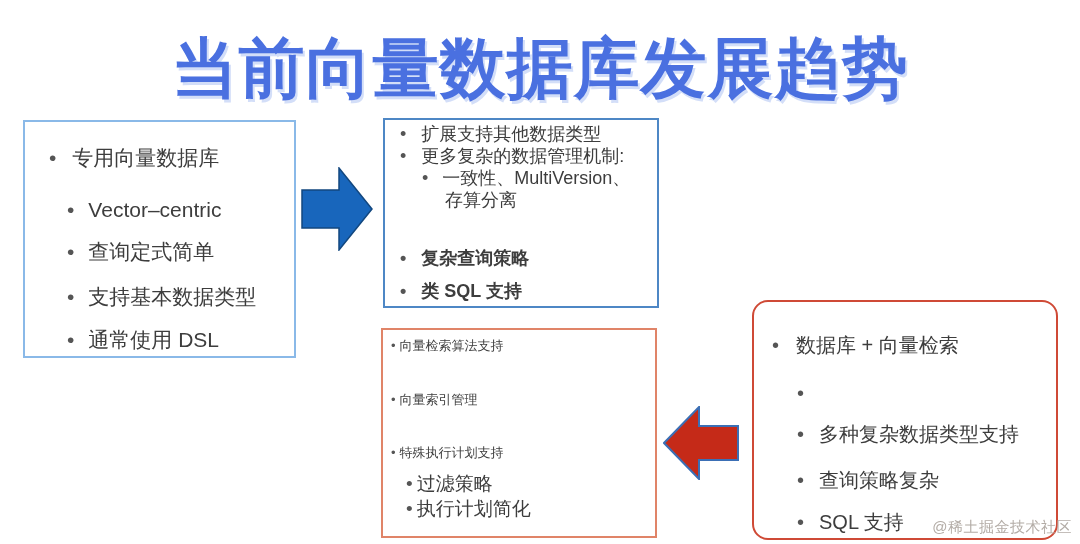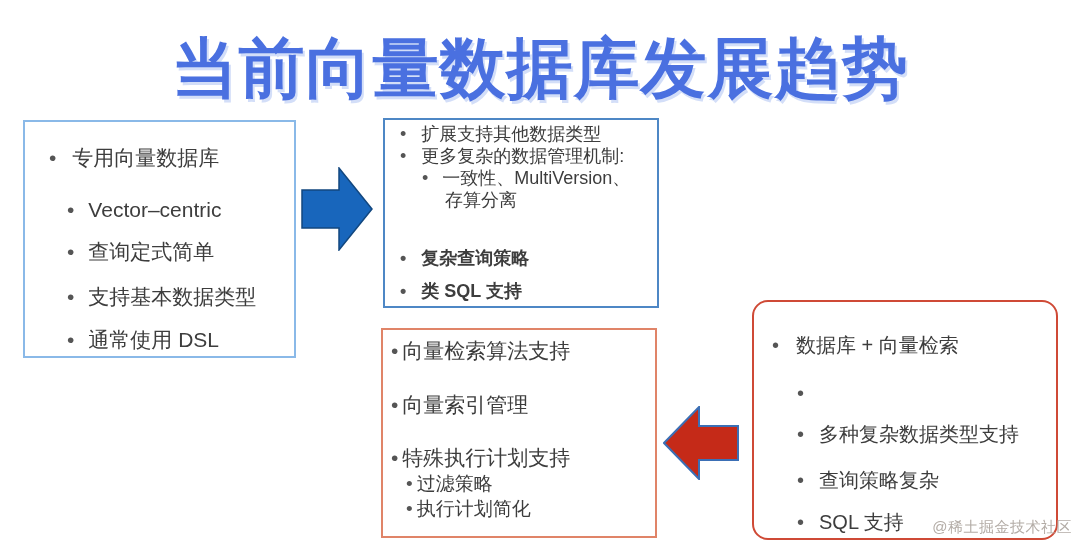--- a/index.html
+++ b/index.html
@@ -27,21 +27,21 @@
   
   .box-left .row{font-size:21px;}
   .box-left .b1 .bullet{margin-right:16px;}
   .box-left .b2 .bullet{margin-right:14px;}
   
   .box-top-mid .row{font-size:18px;}
   .box-top-mid .b1 .bullet{margin-right:15px;}
   .box-top-mid .b2 .bullet{margin-right:14px;}
   .fw-med{font-weight:600;}
   
-  .box-bot-mid .row{font-size:21px;font-weight:500;}
+  .box-bot-mid .row{font-size:13px;font-weight:500;}
   .box-bot-mid .b1 .bullet{margin-right:4px;}
   .box-bot-mid .b2{font-size:19px;}
   .box-bot-mid .b2 .bullet{margin-right:4px;}
   
   .box-right .row{font-size:20px;}
   .box-right .b1 .bullet{margin-right:17px;}
   .box-right .b2 .bullet{margin-right:15px;}
   
   .arrow{position:absolute;}
   .arrow-right{left:301px;top:167px;}

